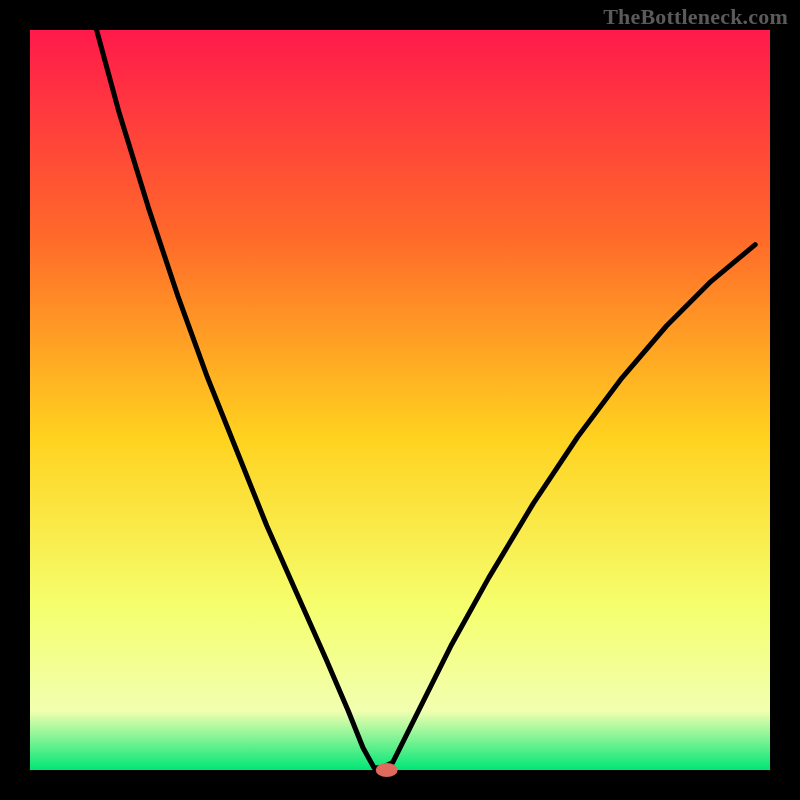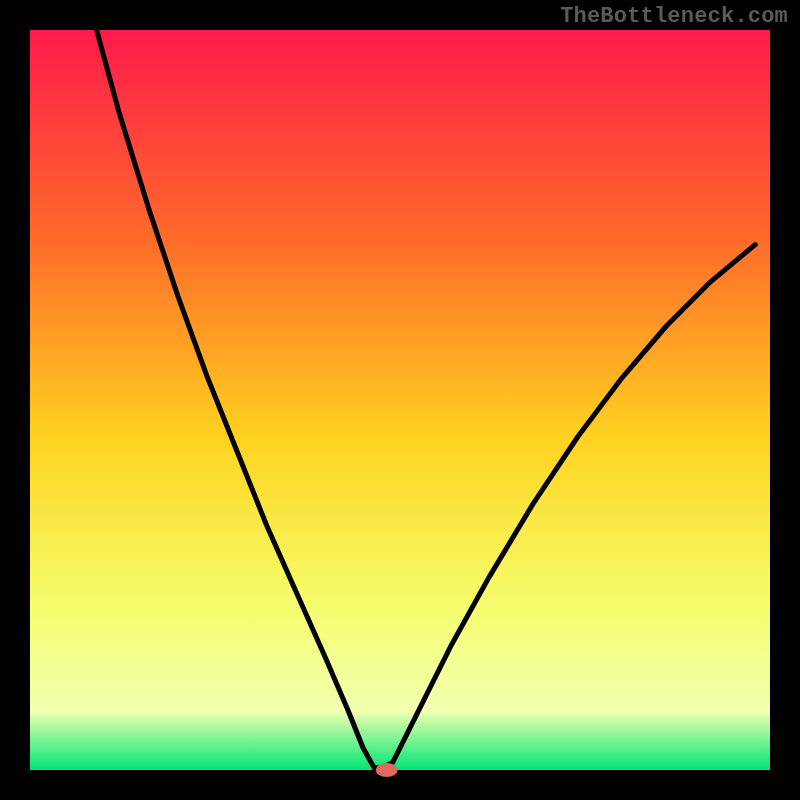--- a/index.html
+++ b/index.html
@@ -13,21 +13,21 @@
   .frame {
     position: relative;
     width: 800px;
     height: 800px;
     background: #000;
   }
   .watermark {
     position: absolute;
     top: 4px;
     right: 12px;
-    font-family: Liberation Mono, monospace;
+    font-family: Liberation Serif, serif;
     font-size: 22px;
     font-weight: bold;
     color: #5a5a5a;
     letter-spacing: 0.2px;
   }
   svg {
     display: block;
   }
 </style>
 </head>

